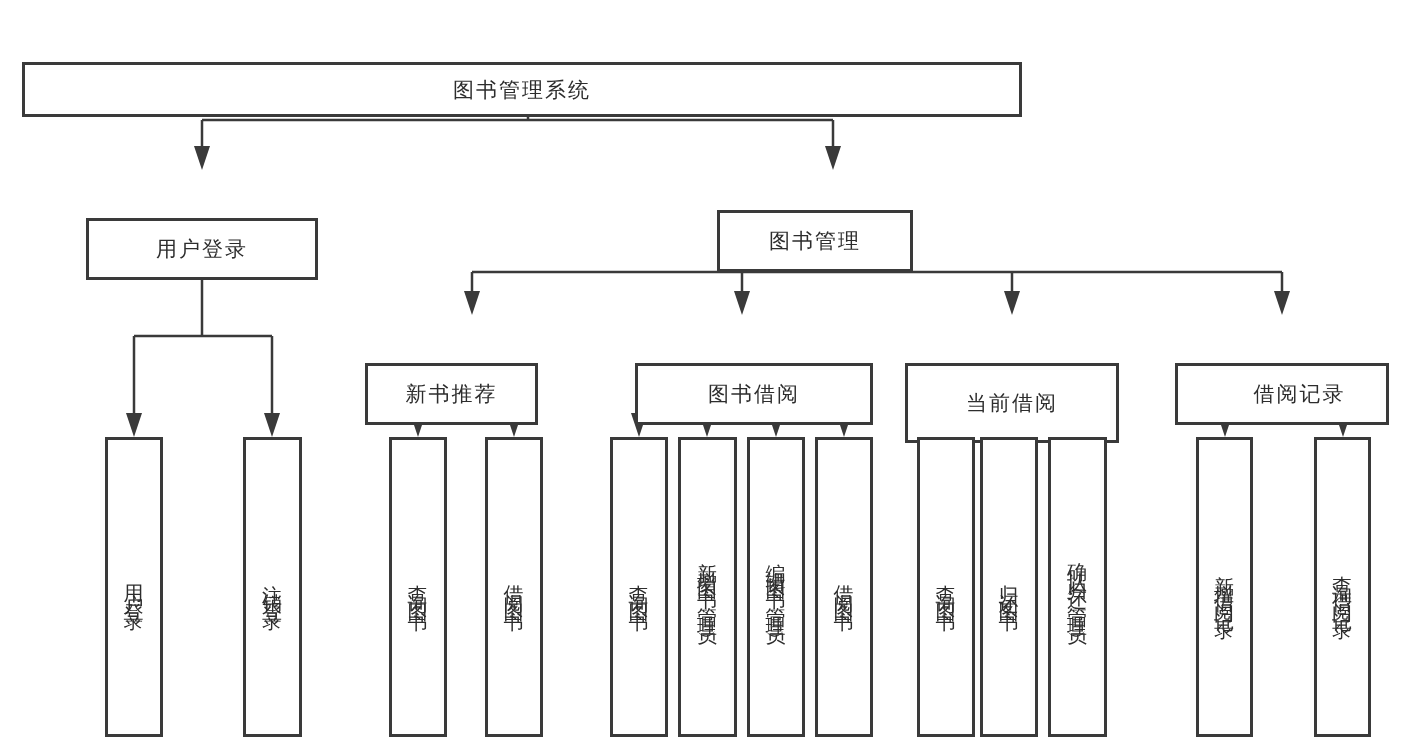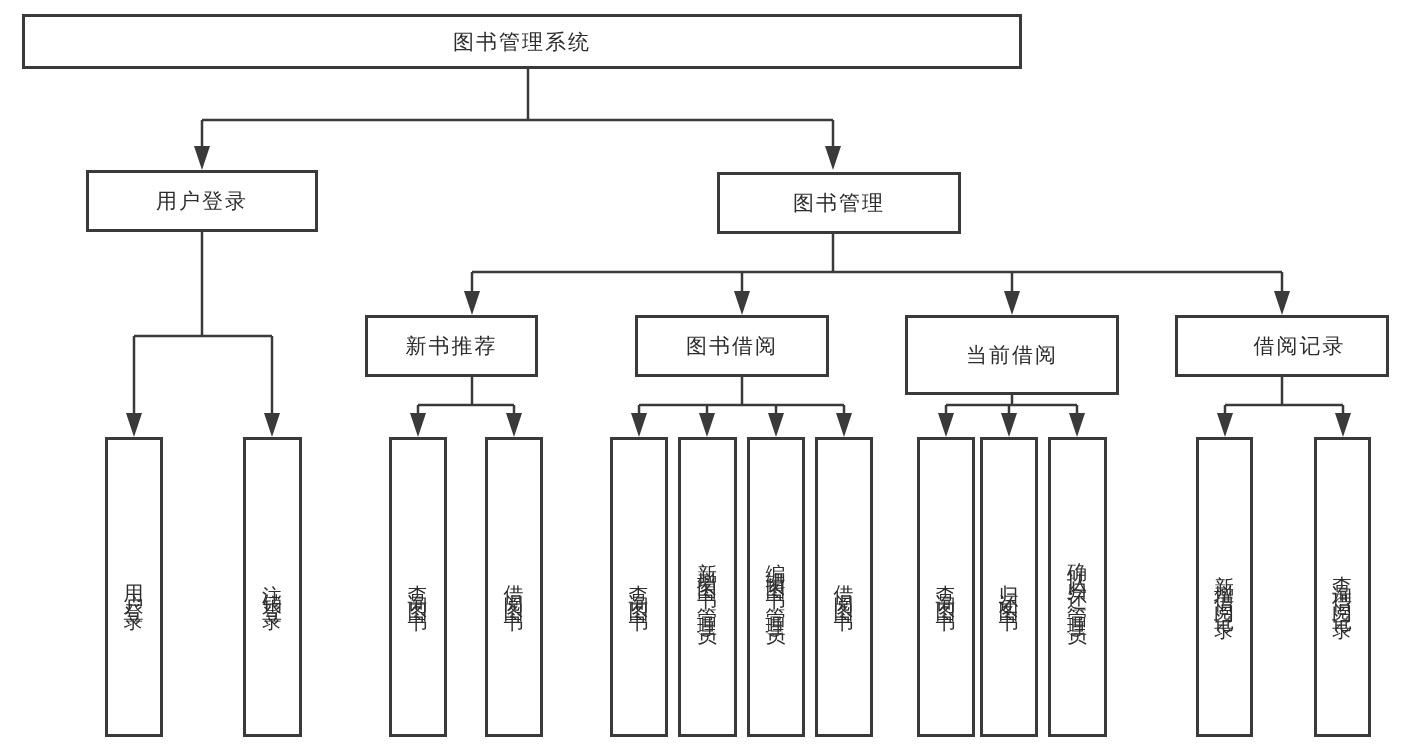--- a/index.html
+++ b/index.html
@@ -24,20 +24,21 @@
     background: #ffffff;
     display: flex;
     align-items: center;
     justify-content: center;
     color: #2d2d2d;
   }
   .h-box {
     font-size: 21px;
     letter-spacing: 2px;
     white-space: nowrap;
+    margin-top: 48px;
   }
   .v-box {
     writing-mode: vertical-lr;
     text-orientation: mixed;
     font-size: 20px;
     letter-spacing: 9px;
     line-height: 1;
     padding: 8px 0;
   }
   .watermark {
@@ -131,24 +132,24 @@
       <path d="M1225,405 V415"></path>
       <polygon points="1217,413 1233,413 1225,437"></polygon>
       <path d="M1343,405 V415"></path>
       <polygon points="1335,413 1351,413 1343,437"></polygon>
     </g>
   </svg>
 
   <div class="box h-box" style="left:22px; top:14px; width:1000px; height:55px;">图书管理系统</div>
 
   <div class="box h-box" style="left:86px; top:170px; width:232px; height:62px;">用户登录</div>
-  <div class="box h-box" style="left:717px; top:172px; width:244px; height:62px;">图书管理</div>
+  <div class="box h-box" style="left:717px; top:162px; width:196px; height:62px;">图书管理</div>
 
   <div class="box h-box" style="left:365px; top:315px; width:173px; height:62px;">新书推荐</div>
-  <div class="box h-box" style="left:635px; top:315px; width:194px; height:62px;">图书借阅</div>
+  <div class="box h-box" style="left:635px; top:315px; width:238px; height:62px;">图书借阅</div>
   <div class="box h-box" style="left:905px; top:315px; width:214px; height:80px;">当前借阅</div>
   <div class="box h-box" style="left:1175px; top:315px; width:214px; height:62px;padding-left:35px;">借阅记录</div>
 
   <div class="box v-box" style="left:105px; top:437px; width:58px; height:300px;">用户登录</div>
   <div class="box v-box" style="left:243px; top:437px; width:59px; height:300px;">注销登录</div>
 
   <div class="box v-box" style="left:389px; top:437px; width:58px; height:300px;">查询图书</div>
   <div class="box v-box" style="left:485px; top:437px; width:58px; height:300px;">借阅图书</div>
 
   <div class="box v-box" style="left:610px; top:437px; width:58px; height:300px;">查询图书</div>

